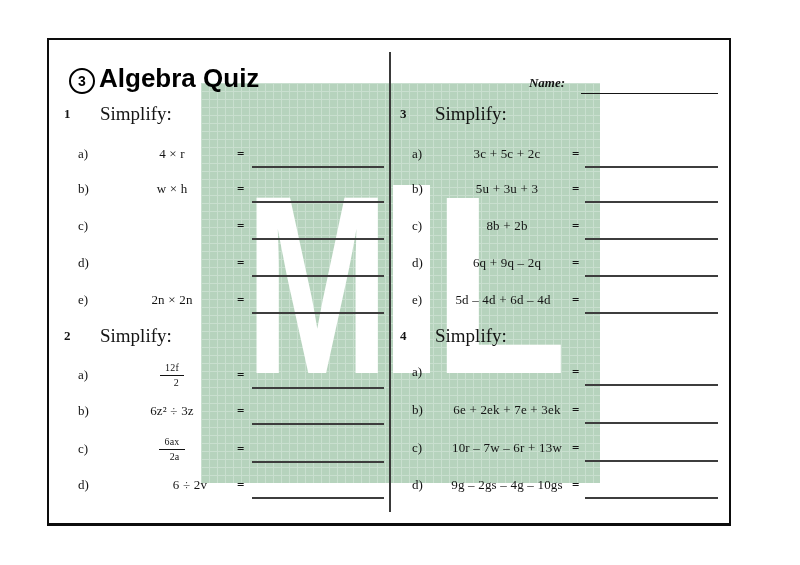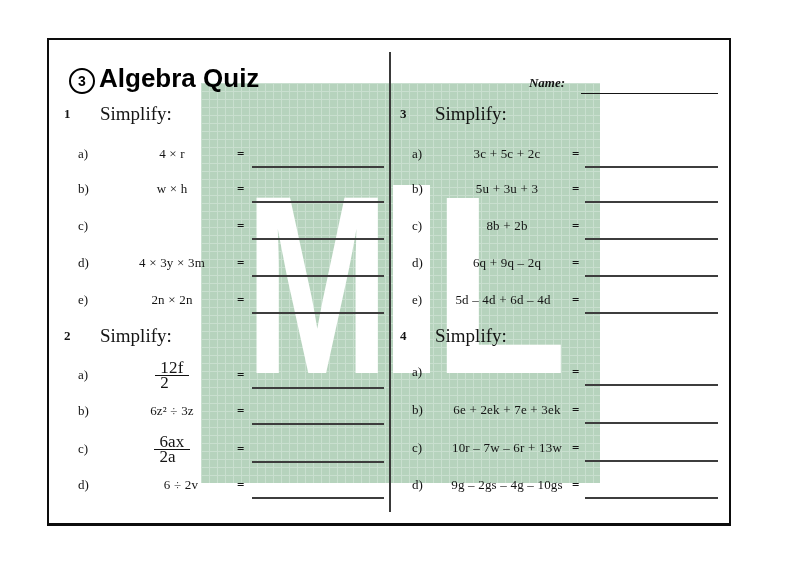--- a/index.html
+++ b/index.html
@@ -22,21 +22,21 @@
   
   .qhead{position:absolute;height:18px;line-height:18px;left:0;width:678px;}
   .qrow{position:absolute;height:36px;left:0;width:678px;}
   .qnum{position:absolute;font-weight:bold;font-size:13px;line-height:18px;}
   .qprompt{position:absolute;font-size:19px;line-height:18px;}
   .ilabel{position:absolute;font-size:13px;line-height:36px;}
   .iexpr{position:absolute;height:36px;display:flex;align-items:center;justify-content:center;
          font-size:13px;letter-spacing:0.2px;white-space:nowrap;}
   .ieq{position:absolute;font-weight:bold;font-size:13px;line-height:36px;}
   .iline{position:absolute;height:0;border-top:2px solid #3d3d3d;}
-  .frac{display:inline-block;text-align:left;font-size:17px;line-height:14px;}
+  .frac{display:inline-block;text-align:right;font-size:10px;line-height:14px;}
   .frac .fnum{border-bottom:1.5px solid #111;padding:0 5px;}
   .frac .fden{padding:0 5px;}
 </style>
 </head>
 <body>
 
 <div class="stage">
 
   <svg class="watermark" width="399" height="400" viewBox="0 0 399 400" aria-hidden="true">
     <defs>
@@ -74,21 +74,20 @@
         <span class="ieq" style="left: 188px;">=</span>
         <div class="iline" style="left: 203px; width: 132px; top: 30px;"></div>
       </div>
       <div class="qrow" style="top: 168px;">
         <span class="ilabel" style="left: 29px;">c)</span>
         <span class="ieq" style="left: 188px;">=</span>
         <div class="iline" style="left: 203px; width: 132px; top: 30px;"></div>
       </div>
       <div class="qrow" style="top: 205px;">
         <span class="ilabel" style="left: 29px;">d)</span>
-        <div class="iexpr" style="left: 55px; width: 136px;">4 × 3y × 3m</div>
         <span class="ieq" style="left: 188px;">=</span>
         <div class="iline" style="left: 203px; width: 132px; top: 30px;"></div>
       </div>
       <div class="qrow" style="top: 242px;">
         <span class="ilabel" style="left: 29px;">e)</span>
         <div class="iexpr" style="left: 55px; width: 136px;">2n × 2n</div>
         <span class="ieq" style="left: 188px;">=</span>
         <div class="iline" style="left: 203px; width: 132px; top: 30px;"></div>
       </div>
       <div class="qhead" style="top: 287px;">
@@ -118,21 +117,21 @@
           <span class="frac">
             <div class="fnum">6ax</div>
             <div class="fden">2a</div>
           </span>
         </div>
         <span class="ieq" style="left: 188px;">=</span>
         <div class="iline" style="left: 203px; width: 132px; top: 30px;"></div>
       </div>
       <div class="qrow" style="top: 427px;">
         <span class="ilabel" style="left: 29px;">d)</span>
-        <div class="iexpr" style="left: 64px; width: 136px;">6 ÷ 2v</div>
+        <div class="iexpr" style="left: 73px; width: 136px;">6 ÷ 2v</div>
         <span class="ieq" style="left: 188px;">=</span>
         <div class="iline" style="left: 203px; width: 132px; top: 30px;"></div>
       </div>
       <div class="qhead" style="top: 65px;">
         <span class="qnum" style="left: 351px;">3</span>
         <span class="qprompt" style="left: 386px;">Simplify:</span>
       </div>
       <div class="qrow" style="top: 96px;">
         <span class="ilabel" style="left: 363px;">a)</span>
         <div class="iexpr" style="left: 396px; width: 124px;">3c + 5c + 2c</div>

